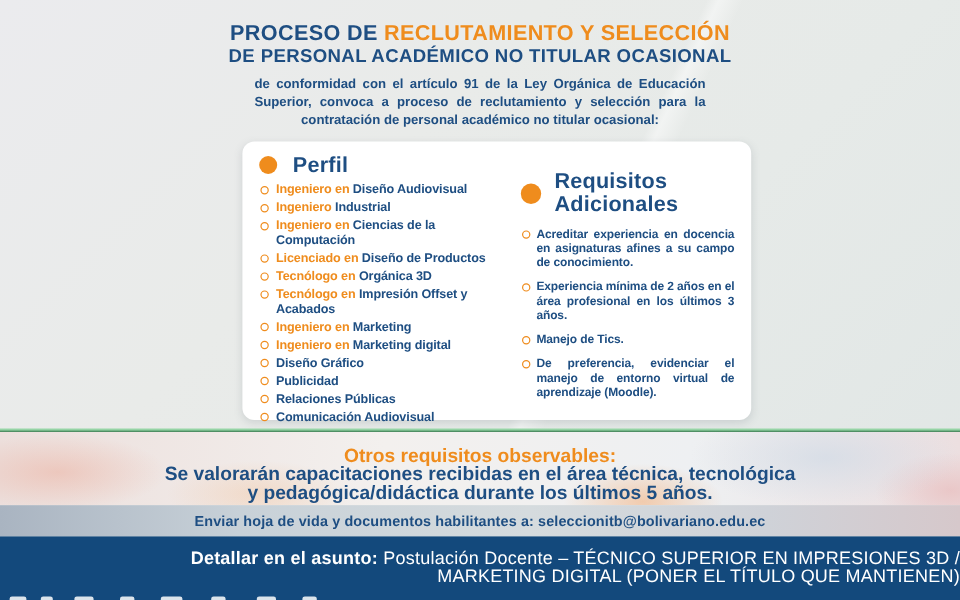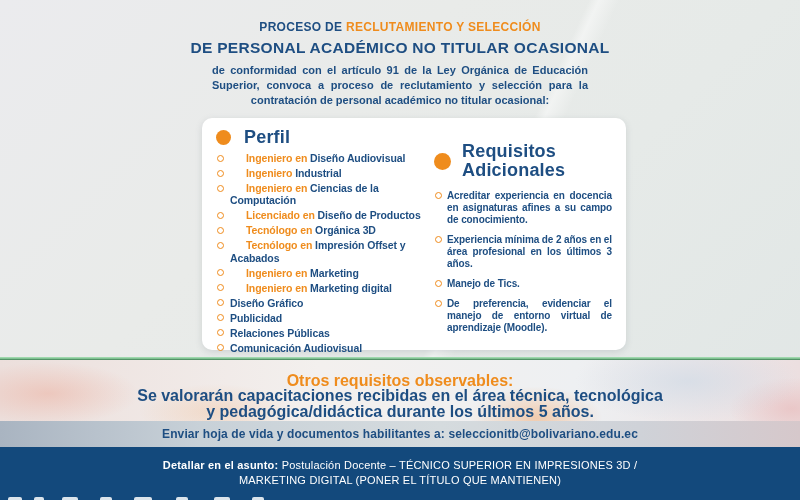--- a/index.html
+++ b/index.html
@@ -6,21 +6,21 @@
   body{
     width:800px;height:500px;position:relative;overflow:hidden;
     font-family:"Liberation Sans", sans-serif;
     background:
       linear-gradient(115deg, rgba(255,255,255,0) 57%, rgba(255,255,255,.45) 58%, rgba(255,255,255,0) 60%),
       linear-gradient(135deg,#ebebee 0%,#e9ebe9 35%,#e6eae8 60%,#e0e6e5 100%);
   }
 
   
   .header{position:absolute;top:17px;left:0;width:100%;text-align:center;}
-  .title{font-size:12px;font-weight:bold;letter-spacing:.3px;color:#1e4e82;line-height:20px;}
+  .title{font-size:18px;font-weight:bold;letter-spacing:.3px;color:#1e4e82;line-height:20px;}
   .title .t2{color:#ef8c1d;}
   .subtitle{font-size:15.5px;font-weight:bold;letter-spacing:.3px;color:#1e4e82;line-height:18px;margin-top:2px;}
   .intro{width:376px;margin:6px auto 0;color:#1e4e82;font-size:11px;font-weight:bold;line-height:14.8px;}
   .intro .iline{text-align:justify;text-align-last:justify;}
   .intro .iline:last-child{text-align-last:center;}
 
   
   .card{
     position:absolute;left:202px;top:118px;width:424px;height:232px;
     background:#ffffff;border-radius:10px;
@@ -32,21 +32,21 @@
   .sec-head{display:flex;align-items:center;margin-top:2px;}
   .dot{background:#ef8c1d;border-radius:50%;flex:0 0 auto;}
   .dot.d15{width:15px;height:15px;margin-right:13px;}
   .dot.d17{width:17px;height:17px;margin-right:11px;}
   .sec-title{font-size:18px;font-weight:bold;color:#1e4e82;line-height:19px;letter-spacing:.2px;}
   .sec-title.wrap{max-width:120px;}
 
   ul.plist, ul.rlist{list-style:none;margin:5px 0 0;padding:0;}
   li.p-item{position:relative;padding-left:14px;font-size:10.5px;font-weight:bold;
     line-height:12.4px;margin-bottom:2.6px;color:#1e4e82;letter-spacing:-.1px;}
-  li.p-item .lead{color:#ef8c1d;margin-left:16px;}
+  li.p-item .lead{color:#ef8c1d;}
   .ring{position:absolute;left:1px;top:2.5px;width:5px;height:5px;border:1.5px solid #ef8c1d;border-radius:50%;}
   ul.rlist{margin-top:10px;}
   li.r-item{position:relative;padding-left:13px;font-size:10px;font-weight:bold;color:#1e4e82;
     line-height:12px;margin-bottom:8px;text-align:justify;letter-spacing:-.1px;}
   li.r-item .ring{top:2px;}
 
   
   .divider{position:absolute;left:0;top:357px;width:800px;height:3px;
     background:linear-gradient(#a8dcb4 0%,#8fd0a0 40%,#3c7b52 100%);}
 
@@ -71,21 +71,21 @@
     background:linear-gradient(90deg,#a9b4c1 0%,#c8d1d8 25%,#d5dbde 55%,#cfd2d8 80%,#d6c8cb 100%);
     display:flex;align-items:center;justify-content:center;
     font-size:12px;font-weight:bold;color:#1e4e82;letter-spacing:.1px;
   }
 
   
   .footer{
     position:absolute;left:0;top:447px;width:800px;height:53px;background:#13497c;
     text-align:center;color:#ffffff;
   }
-  .f-line{font-size:11px;line-height:15px;letter-spacing:.2px;font-weight:normal;}
+  .f-line{font-size:15px;line-height:15px;letter-spacing:.2px;font-weight:normal;text-align:right;}
   .f-line.first{margin-top:11px;}
   .f-bold{font-weight:bold;}
   .logo-cut{position:absolute;left:8px;bottom:0;height:4px;width:280px;}
   .logo-cut span{position:absolute;bottom:0;height:3px;background:rgba(255,255,255,.85);border-radius:2px 2px 0 0;}
 </style>
 </head>
 <body>
 
 <div class="header">
   <div class="title"><span>PROCESO DE </span><span class="t2">RECLUTAMIENTO Y SELECCIÓN</span></div>

